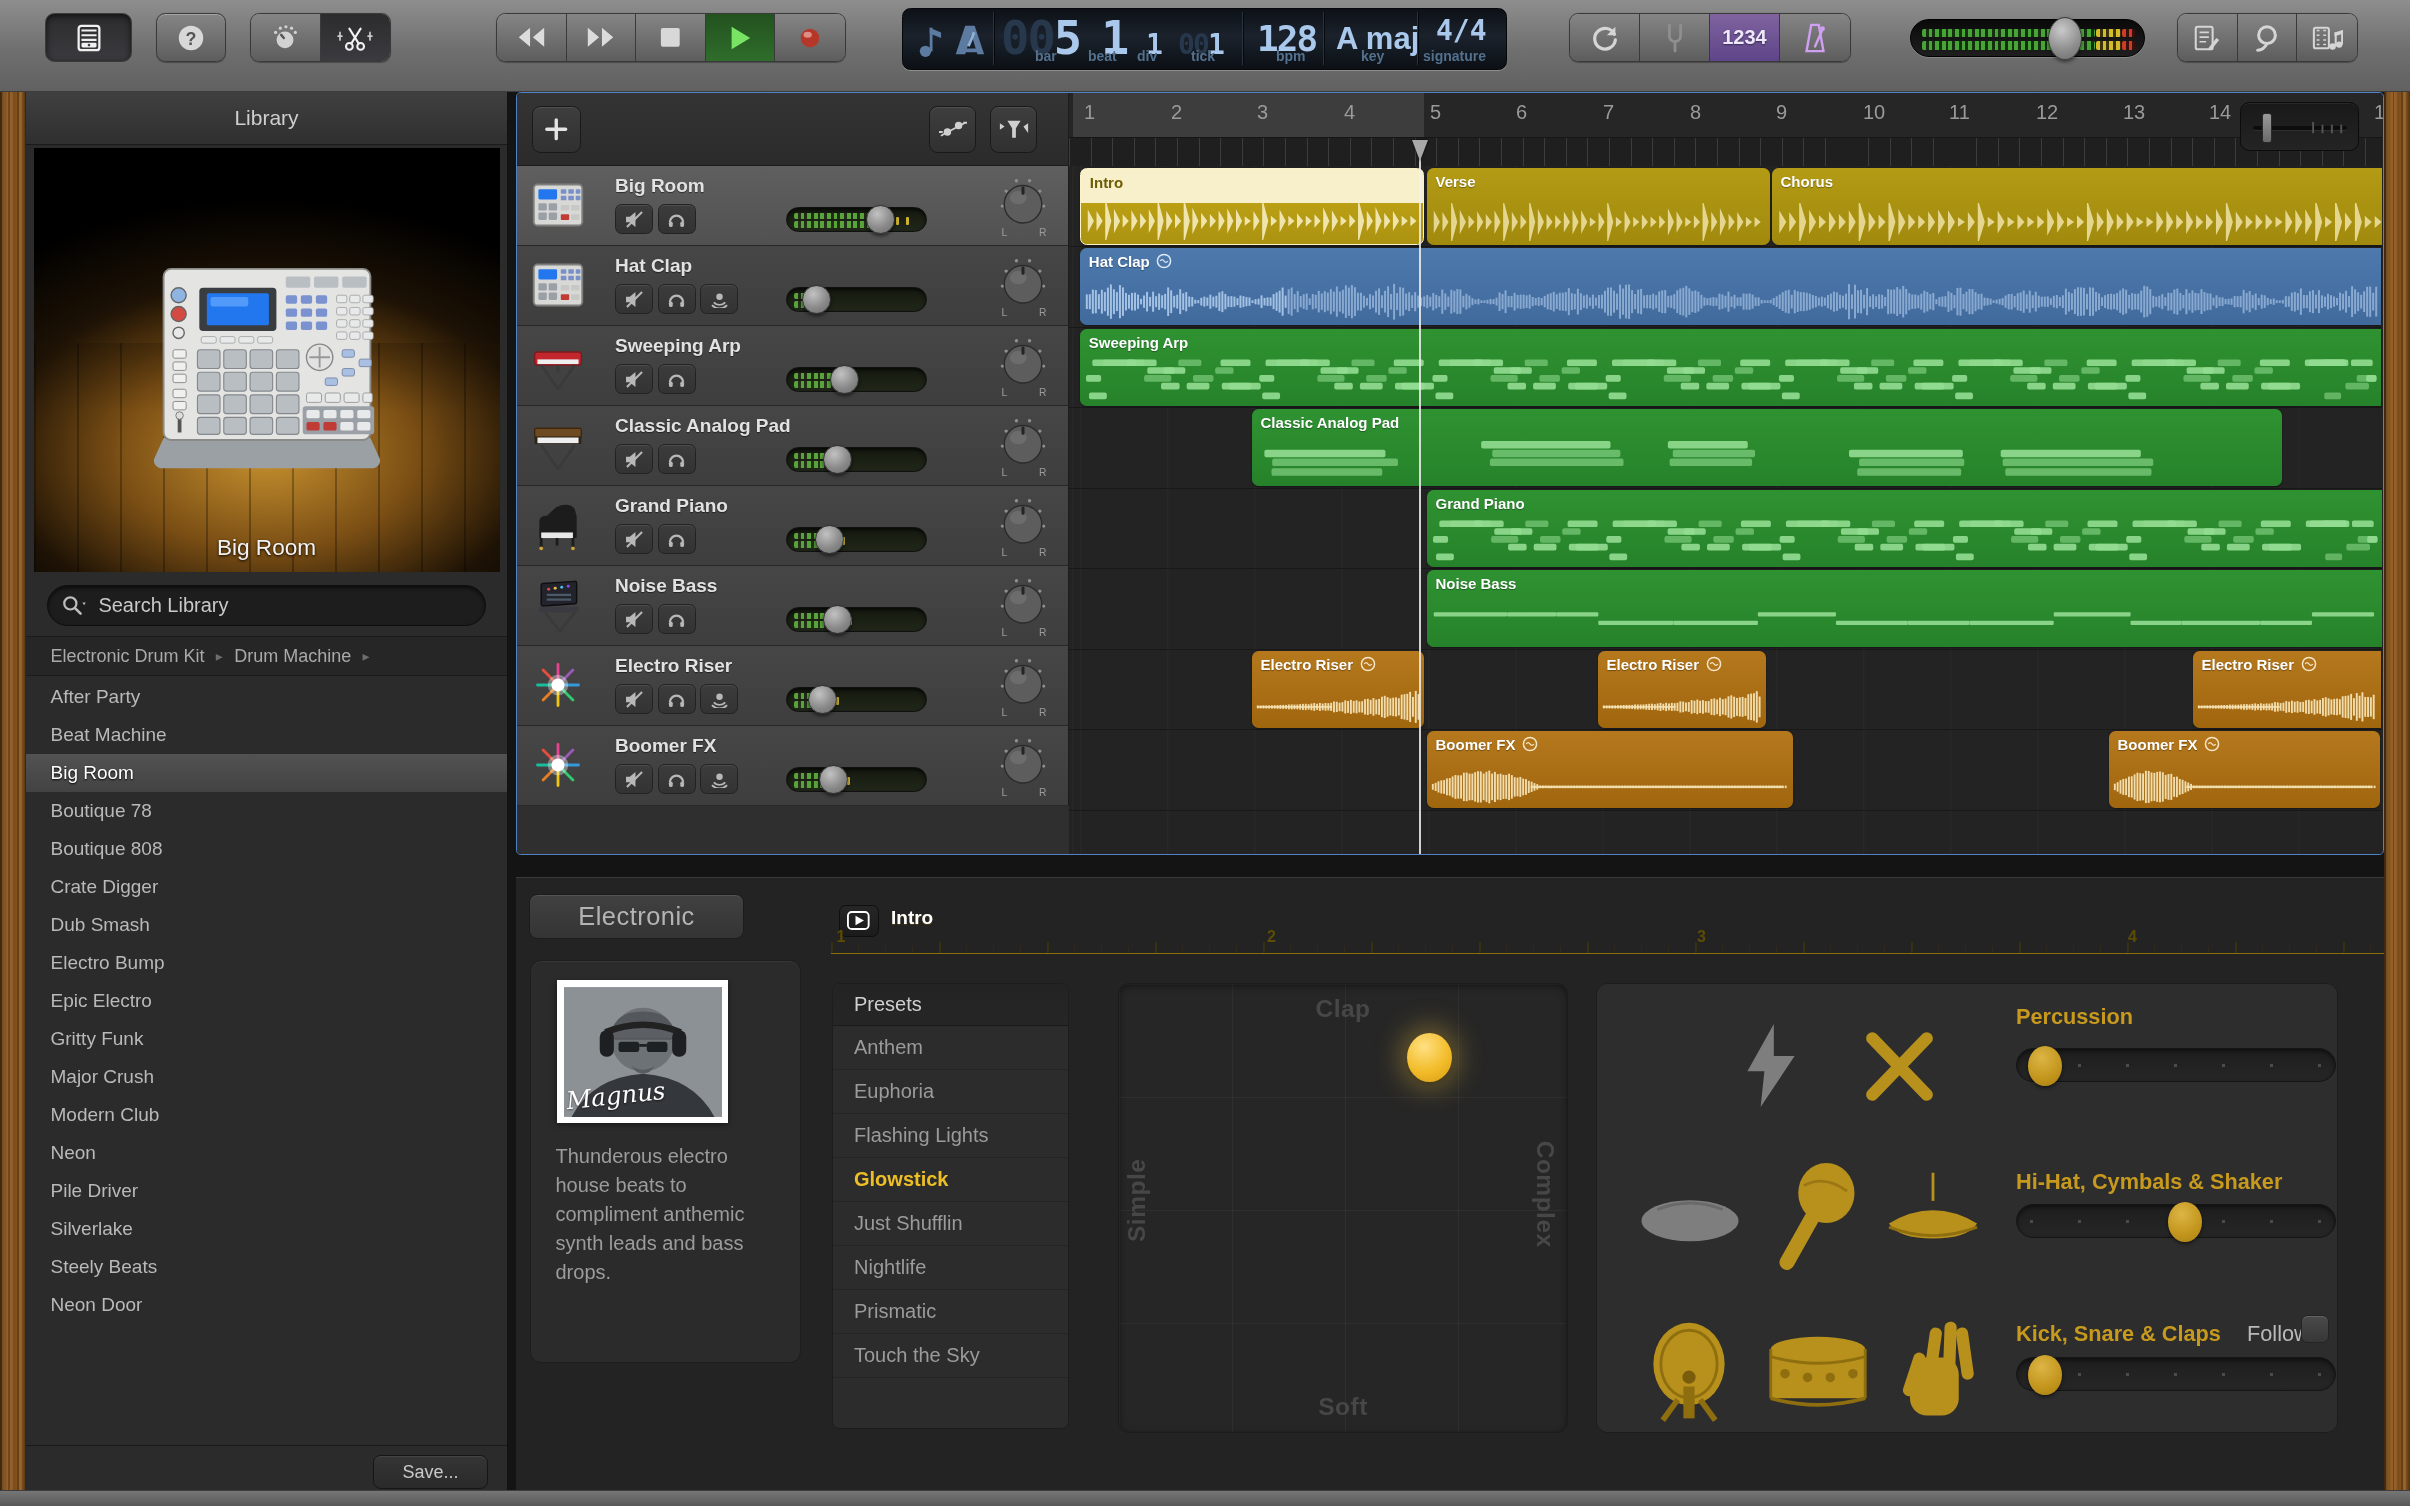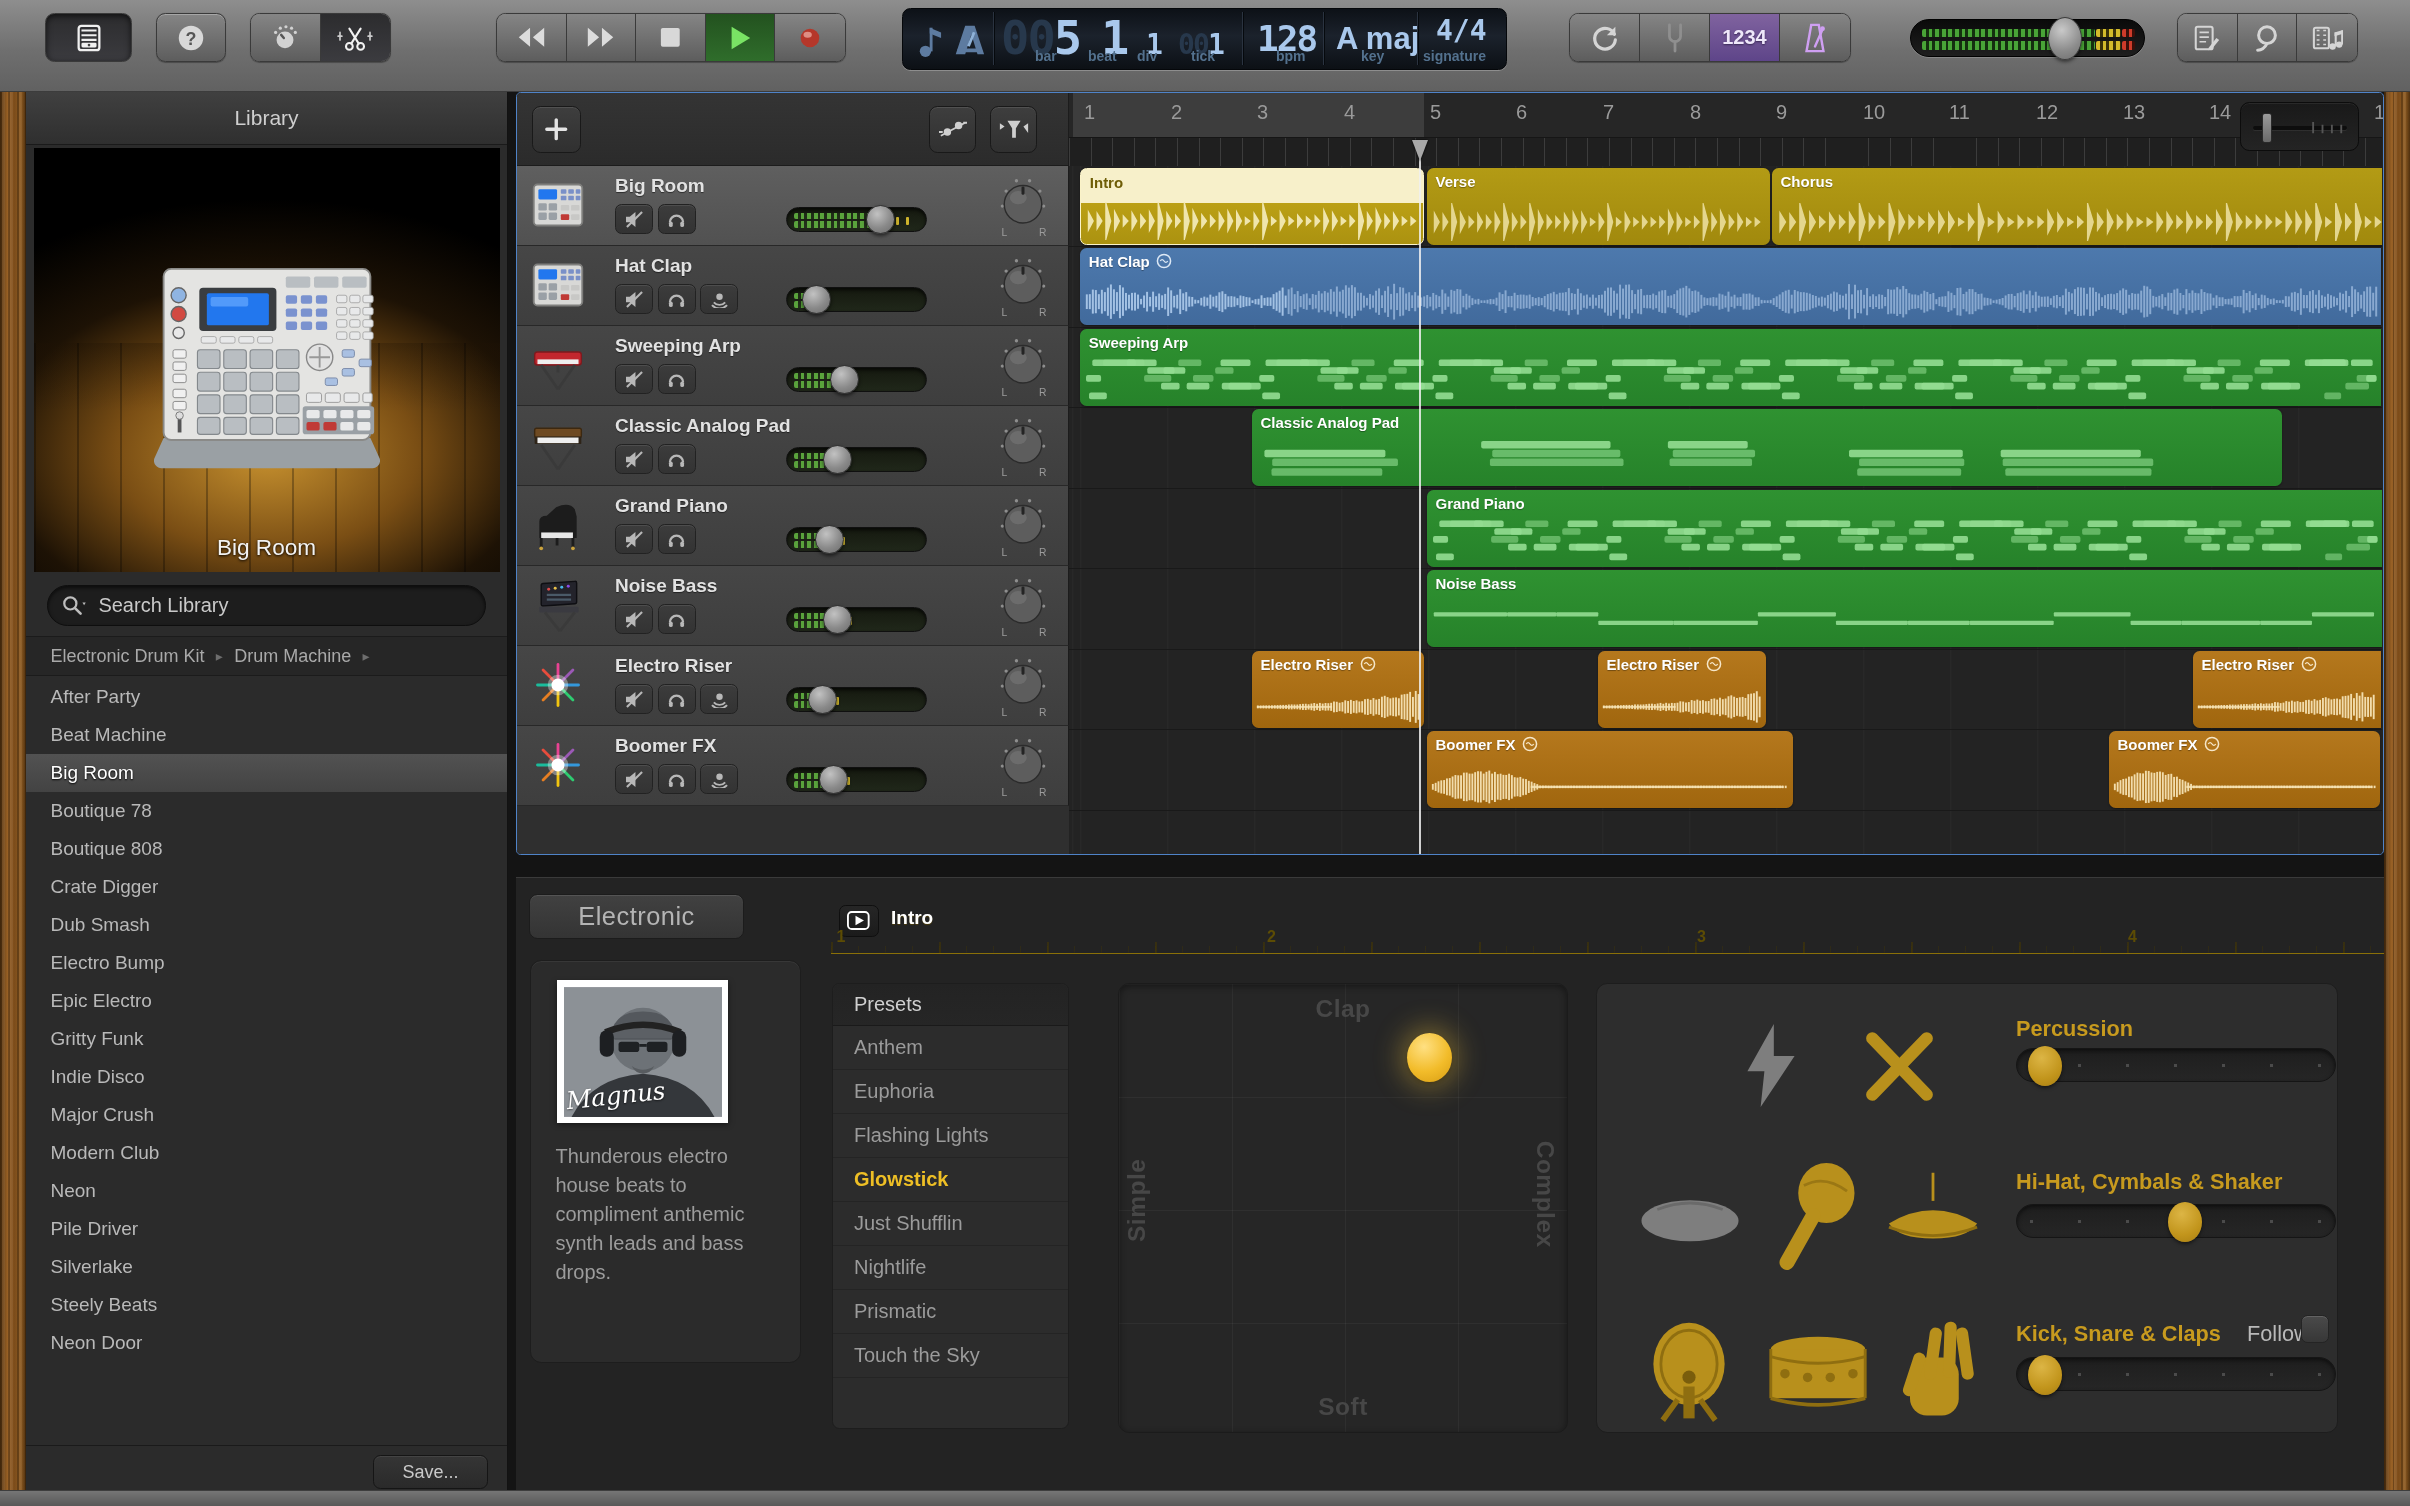--- a/index.html
+++ b/index.html
@@ -420,21 +420,20 @@
     <div class="lib-item">After Party</div>
     <div class="lib-item">Beat Machine</div>
     <div class="lib-item sel">Big Room</div>
     <div class="lib-item">Boutique 78</div>
     <div class="lib-item">Boutique 808</div>
     <div class="lib-item">Crate Digger</div>
     <div class="lib-item">Dub Smash</div>
     <div class="lib-item">Electro Bump</div>
     <div class="lib-item">Epic Electro</div>
     <div class="lib-item">Gritty Funk</div>
-    <div class="lib-item">Indie Disco</div>
     <div class="lib-item">Major Crush</div>
     <div class="lib-item">Modern Club</div>
     <div class="lib-item">Neon</div>
     <div class="lib-item">Pile Driver</div>
     <div class="lib-item">Silverlake</div>
     <div class="lib-item">Steely Beats</div>
     <div class="lib-item">Neon Door</div>
   </div>
   <div class="lib-foot">
     <div class="savebtn">
@@ -2243,21 +2242,21 @@
 
     <svg class="dicon" style="left:141px;top:38px" width="66" height="87" viewBox="0 0 70 92">
         <path d="M38 2L10 52h18L24 90 60 36H38z" fill="#7e7e7e"></path>
       </svg>
     <svg class="dicon" style="left:260px;top:43px" width="85" height="79" viewBox="0 0 90 84">
         <g stroke="#b8901c" stroke-width="13" stroke-linecap="round">
           <path d="M16 12L74 72"></path>
           <path d="M74 12L16 72"></path>
         </g>
       </svg>
-    <div class="dlabel" style="left:419px;top:32px">Percussion</div>
+    <div class="dlabel" style="left:419px;top:20px">Percussion</div>
     <div class="dslider" style="left:419px;top:64px">
       <div class="dsl-ticks"></div>
       <div class="dknob" style="left:11.3px"></div>
     </div>
 
     <svg class="dicon" style="left:41px;top:205px" width="104" height="56" viewBox="0 0 110 60">
         <ellipse cx="55" cy="34" rx="52" ry="22" fill="#7e7e7e"></ellipse>
         <path d="M20 22q35-14 70 0" fill="none" stroke="#6a6a6a" stroke-width="3"></path>
       </svg>
     <svg class="dicon" style="left:175px;top:177px" width="90" height="111" viewBox="0 0 96 118">

